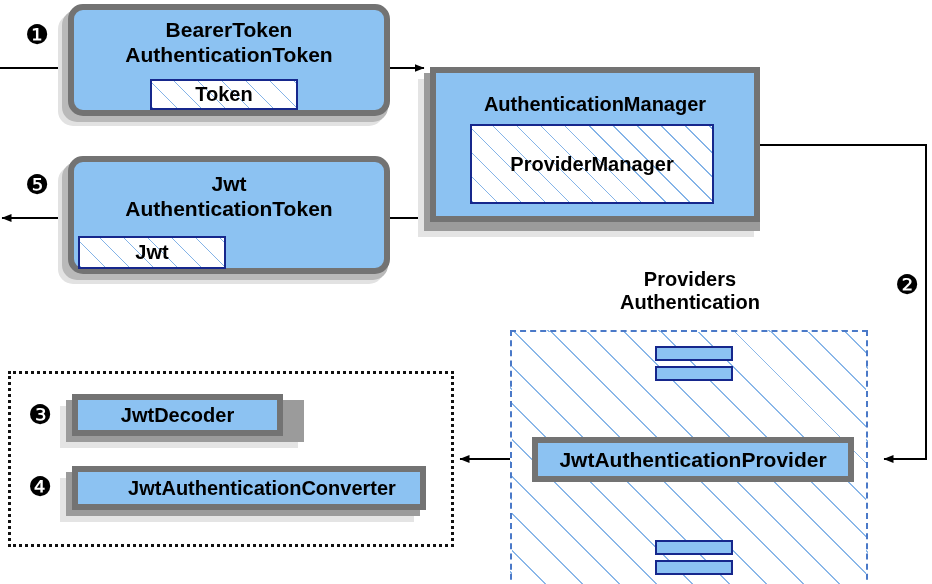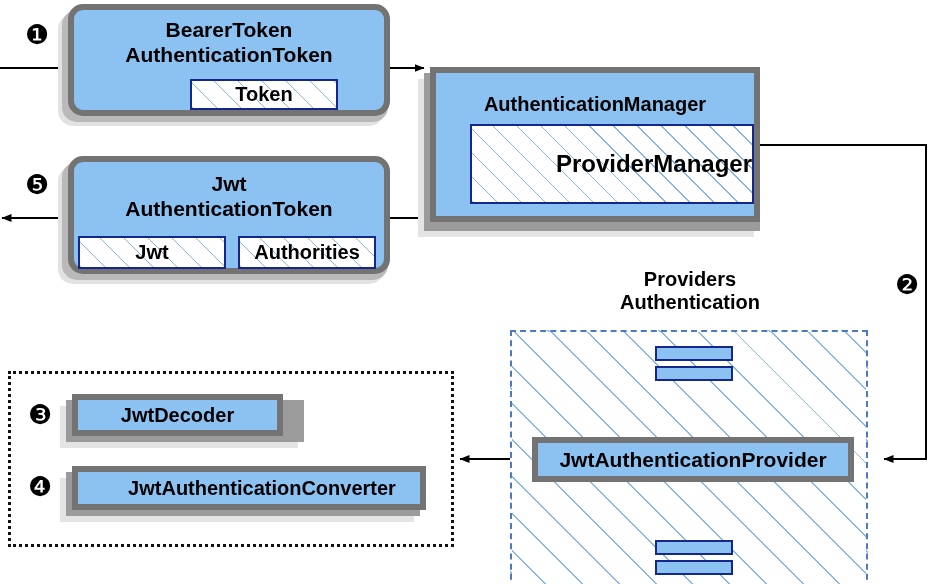--- a/index.html
+++ b/index.html
@@ -93,45 +93,42 @@
       <line x1="694" y1="392" x2="694" y2="432" stroke="#000" stroke-width="4" marker-start="url(#ahs)" marker-end="url(#ahs)"></line>
       <line x1="694" y1="492" x2="694" y2="532" stroke="#000" stroke-width="4" marker-start="url(#ahs)" marker-end="url(#ahs)"></line>
     </g>
   </svg>
 
   <div class="shadow-sq1" style="left:424px;top:73px;width:336px;height:158px;"></div>
   <div class="shadow-sq2" style="left:418px;top:79px;width:336px;height:158px;"></div>
   <div class="node" style="left:430px;top:67px;width:330px;height:155px;padding-top:20px;font-size:20px;">
     <span>AuthenticationManager</span>
   </div>
-  <div class="hatch" style="left:470px;top:124px;width:284px;height:80px;font-size:24px;justify-content:flex-end;">
+  <div class="hatch" style="left:470px;top:124px;width:244px;height:80px;font-size:20px;">
     <span>ProviderManager</span>
   </div>
 
   <div class="shadow-dl" style="left:62px;top:10px;width:326px;height:112px;"></div>
   <div class="shadow-dl2" style="left:58px;top:14px;width:326px;height:112px;"></div>
   <div class="node round" style="left:68px;top:4px;width:322px;height:112px;padding-top:7px;font-size:21px;line-height:1.2;">
     <span>BearerToken</span>
     <span>AuthenticationToken</span>
   </div>
-  <div class="hatch" style="left:150px;top:79px;width:148px;height:31px;font-size:20px;margin-left:40px;">
+  <div class="hatch" style="left:150px;top:79px;width:148px;height:31px;font-size:20px;">
     <span>Token</span>
   </div>
 
   <div class="shadow-dl" style="left:62px;top:162px;width:326px;height:118px;"></div>
   <div class="shadow-dl2" style="left:58px;top:166px;width:326px;height:118px;"></div>
   <div class="node round" style="left:68px;top:156px;width:322px;height:118px;padding-top:9px;font-size:21px;line-height:1.2;">
     <span>Jwt</span>
     <span>AuthenticationToken</span>
   </div>
   <div class="hatch" style="left:78px;top:236px;width:148px;height:33px;font-size:20px;">
     <span>Jwt</span>
-  </div>
-  <div class="hatch" style="left:238px;top:236px;width:138px;height:33px;font-size:20px;">
-    <span>Authorities</span>
   </div>
 
   <div class="title" style="left:570px;top:268px;width:240px;font-size:20px;">
     <div>Providers</div>
     <div>Authentication</div>
   </div>
 
   <div class="providers-box" style="left:510px;top:330px;width:358px;height:260px;"></div>
 
   <div class="minibar" style="left:655px;top:346px;width:78px;height:15px;"></div>

